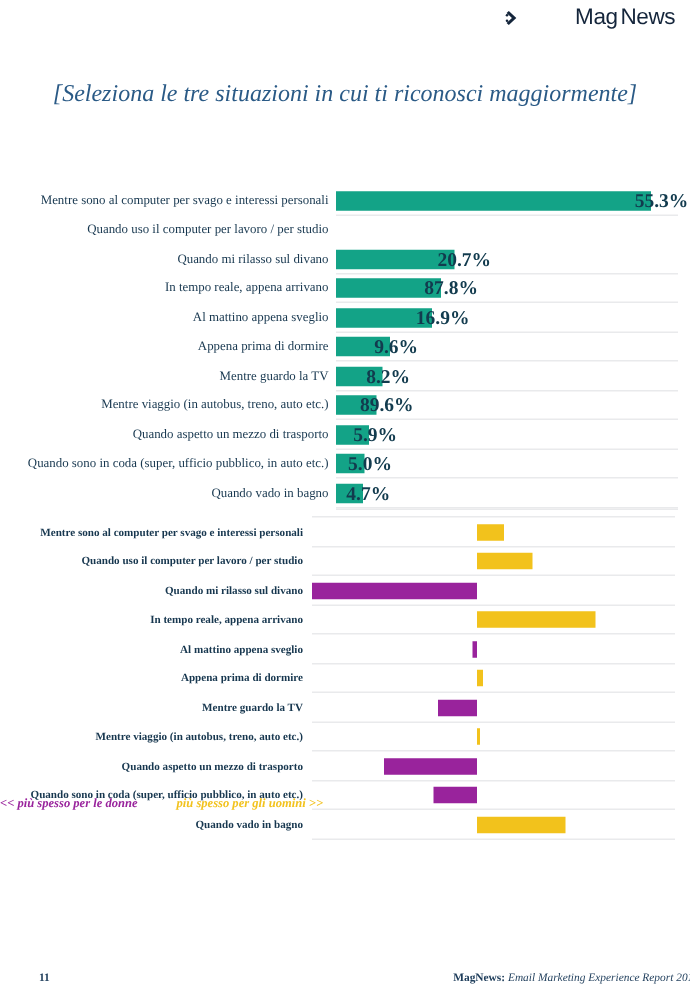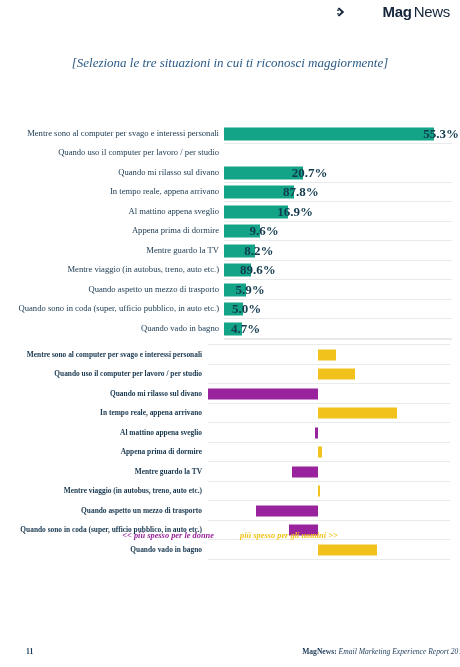--- a/index.html
+++ b/index.html
@@ -17,36 +17,36 @@
     display:flex; align-items:center; gap:2px;
     font-family:"Liberation Sans", sans-serif;
     font-size:15px; line-height:1;
     color:#14253b;
   }
   .logo-mark{
     display:inline-block; width:12px; height:12px;
     position:relative; margin-right:1px;
   }
   .logo-mark svg{display:block;}
-  .logo-mag{font-weight:bold; letter-spacing:-0.3px;margin-left:32px;}
+  .logo-mag{font-weight:normal; letter-spacing:-0.3px;margin-left:32px;}
   .logo-news{font-weight:normal; letter-spacing:-0.3px;}
 
   
   .title-wrap{
     position:absolute; top:53px; left:35px; width:390px;
     text-align:center;
   }
   .title-main{
     font-family:"Liberation Serif", serif;
     font-weight:bold; font-size:11.4px; line-height:15px;
     color:#1f4468;
   }
   .title-sub{
     font-family:"Liberation Serif", serif;
-    font-style:italic; font-size:13px; line-height:15px;
+    font-style:italic; font-size:16px; line-height:15px;
     color:#2a5a86; margin-top:2px;
   }
 
   
   .chart{position:absolute; left:0;}
   .row{
     display:flex; align-items:stretch;
     position:relative;
   }
   .row-label{
@@ -95,21 +95,21 @@
     position:absolute; top:50%;
     transform:translateY(-50%);
     height:11px;
   }
   .bar2.female{background:#99239c;}
   .bar2.male{background:#f2c21c;}
 
   
   .legend{
     position:absolute; top:531px; left:0; width:460px;
-    display:flex; justify-content:center; gap:26px;
+    display:flex; gap:26px;
     font-family:"Liberation Serif", serif;
     font-style:italic; font-weight:bold; font-size:8.4px;
   }
   .legend .female{color:#99239c;}
   .legend .male{color:#f2c21c;}
 
   
   .footer{
     position:absolute; left:16px; bottom:8px; width:460px;
     height:12px;

